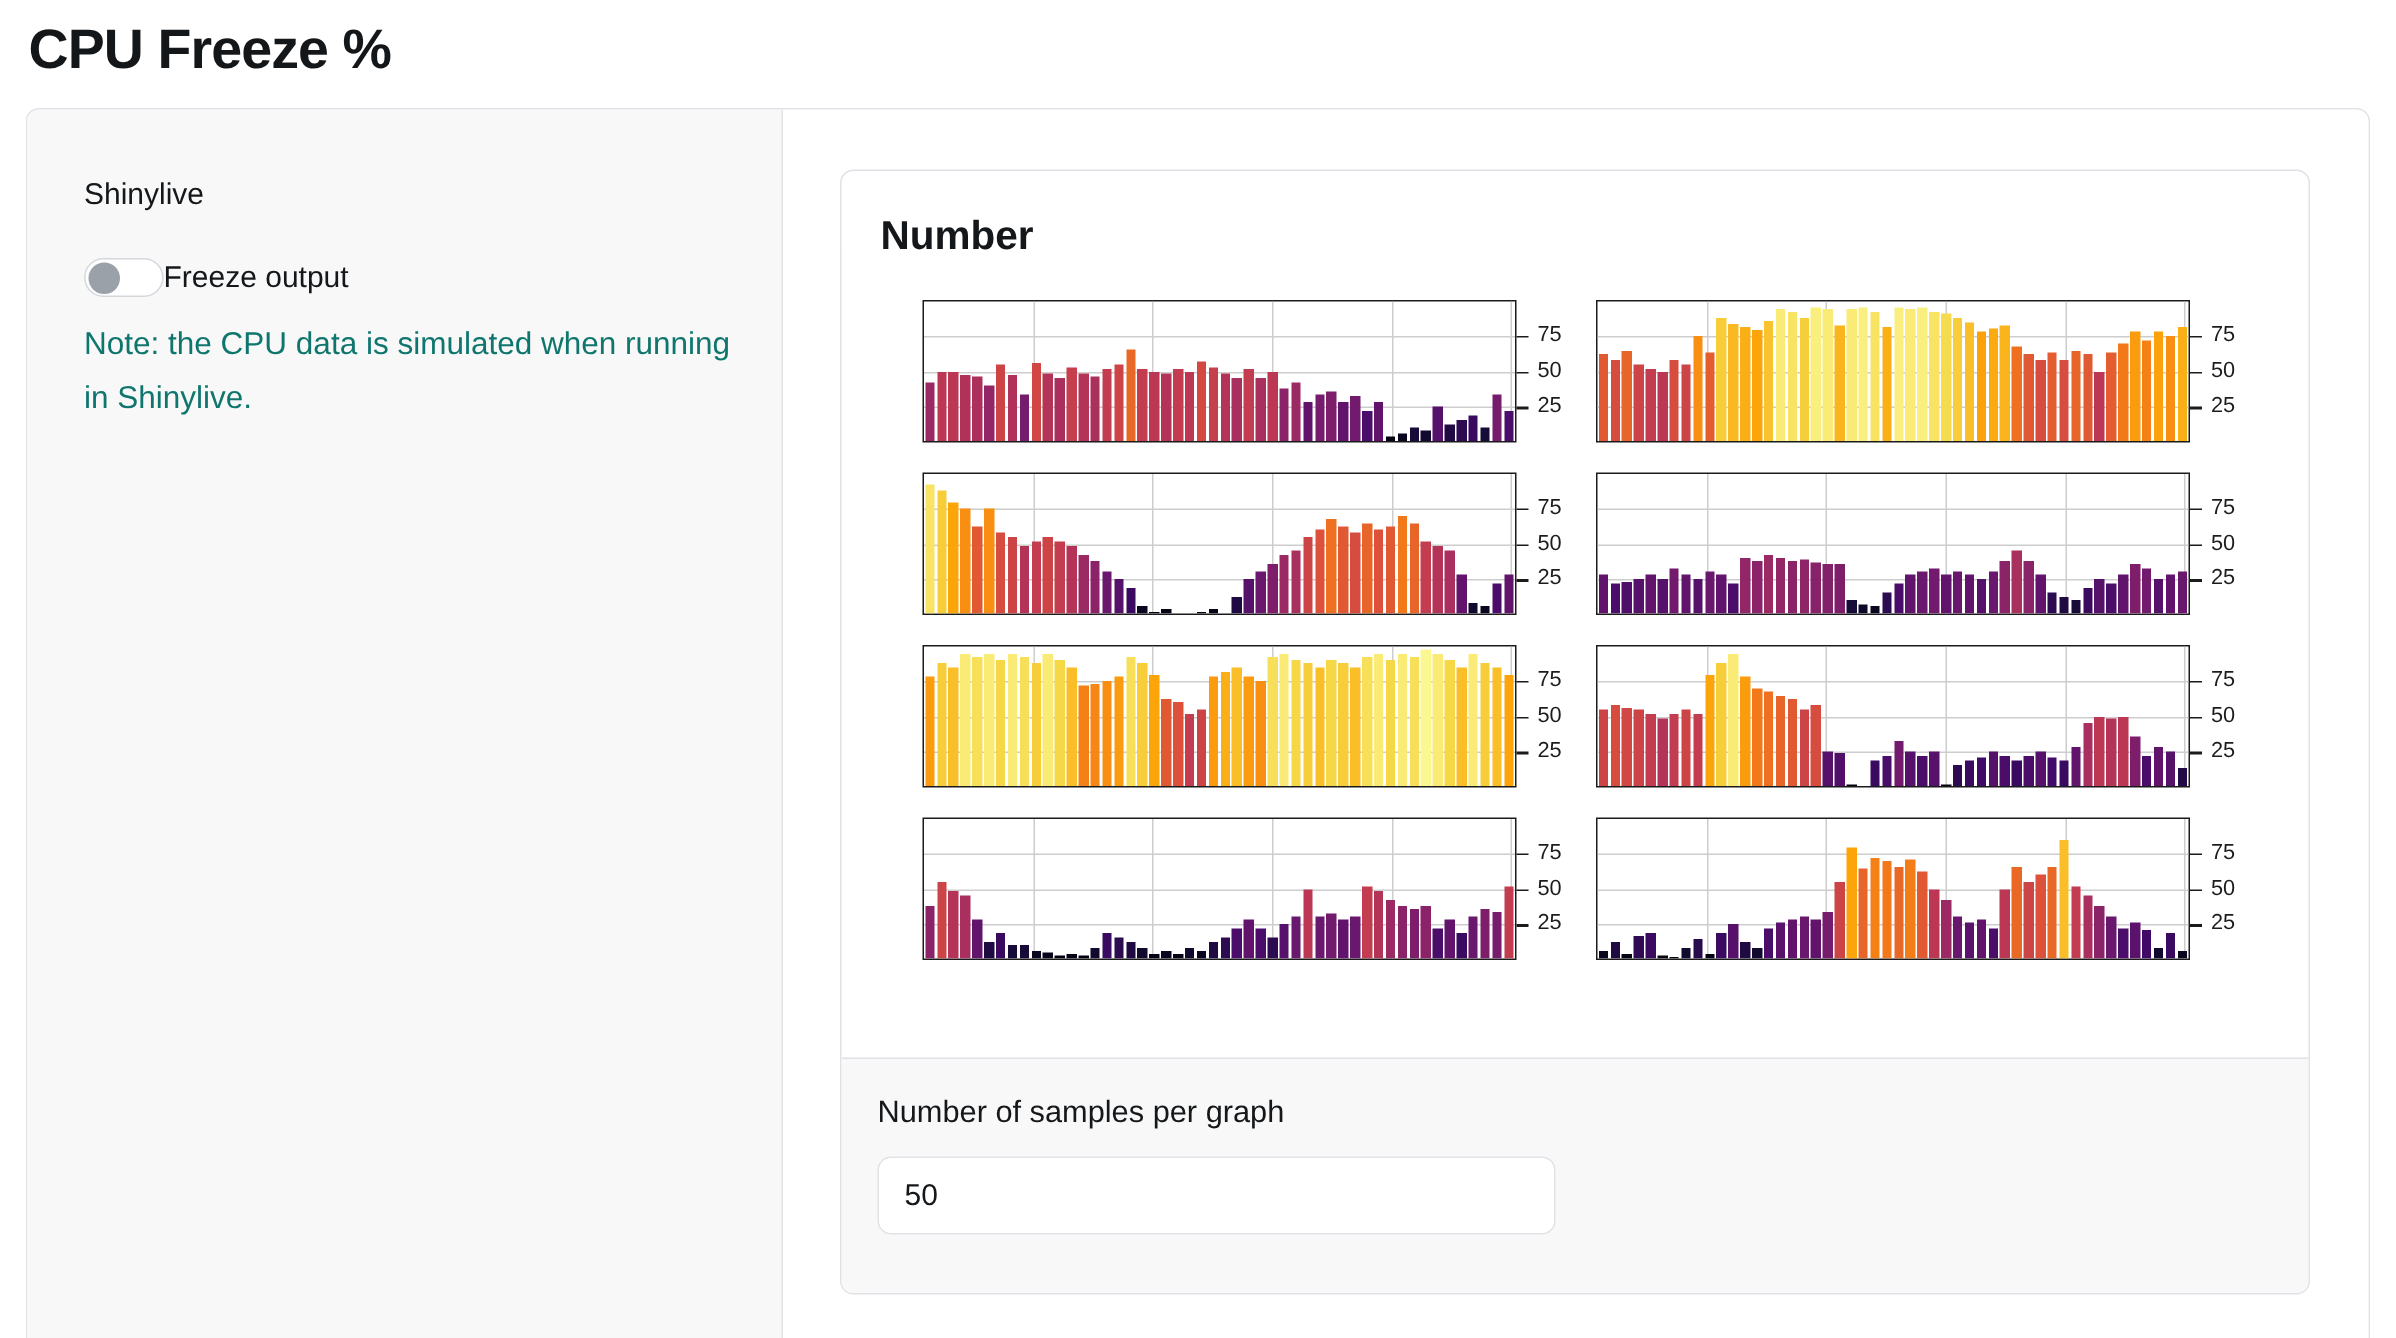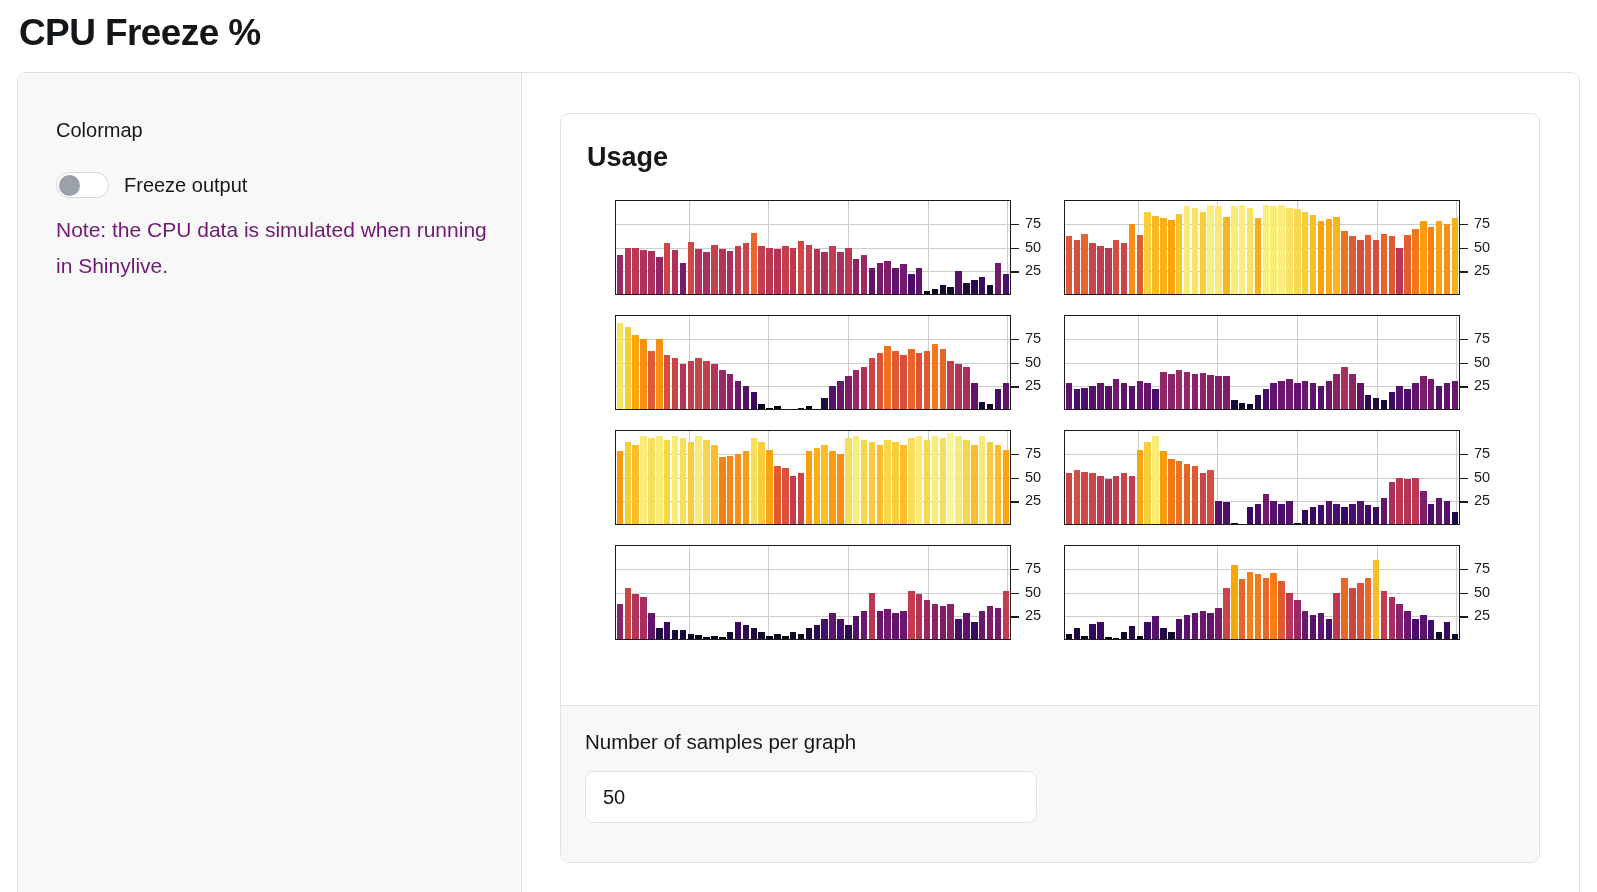--- a/index.html
+++ b/index.html
@@ -25,31 +25,31 @@
   .select {
     margin-top:14px; width:430px; height:53px; background:#fff;
     border:1px solid #c9ced6; border-radius:9px; display:flex; align-items:center;
     justify-content:space-between; padding:0 18px; font-size:20px; color:#15181b; cursor:pointer;
   }
   .btn {
     margin-top:30px; display:inline-block; height:47px; padding:0 19px;
     font-size:19.5px; font-family:inherit; color:#15181b; background:#e6e9ed;
     border:none; border-radius:9px; cursor:pointer;
   }
-  .toggle-row { margin-top:30px; display:flex; align-items:center; gap:15px; }
+  .toggle-row { margin-top:30px; display:flex; align-items:center; }
   .switch {
     width:53px; height:26px; background:#fff; border:1px solid #d4d8dd;
     border-radius:13px; position:relative; cursor:pointer; flex:none;
   }
   .knob {
     position:absolute; left:2px; top:1.5px; width:21px; height:21px;
     border-radius:50%; background:#9aa1a8;
   }
   .toggle-label { font-size:20px; }
-  .note { margin:14px 0 12px 0; font-size:21px; line-height:1.72; width:432px; color:#701a75; }
+  .note { margin:14px 0 12px 0; font-size:21px; line-height:1.72; width:432px; color:#0f766e; }
 
   .main { flex:1; position:relative; background:#fff; }
   .card {
     position:absolute; left:38px; top:40px; width:980px; height:750px;
     background:#fff; border:1px solid #dee2e6; border-radius:9px;
     display:flex; flex-direction:column; overflow:hidden;
   }
   .card-body { flex:1; padding:24px 24px 0 24px; }
   .card-title { margin:4px 0 0 2px; font-size:27px; font-weight:600; color:#15181b; }
   .charts-grid {
@@ -84,38 +84,38 @@
   .chevron { flex:none; }
 </style>
 </head>
 <body>
 
 <h1 class="page-title">CPU Freeze %</h1>
 
 <div class="layout">
 
   <aside class="sidebar">
-    <div class="form-label">Colormap</div>
+    <div class="form-label">Shinylive</div>
 
 
 
     <div class="toggle-row">
       <div class="switch">
         <div class="knob"></div>
       </div>
       <span class="toggle-label">Freeze output</span>
     </div>
 
     <p class="note">Note: the CPU data is simulated when running in Shinylive.</p>
   </aside>
 
   <main class="main">
     <section class="card">
       <div class="card-body">
-        <h2 class="card-title">Usage</h2>
+        <h2 class="card-title">Number</h2>
         <div class="charts-grid" id="charts-grid">
             <div class="chart">
               <div class="plot">
                 <div class="gridline-h" style="top: 75%;"></div>
                 <div class="gridline-h" style="top: 50%;"></div>
                 <div class="gridline-h" style="top: 25%;"></div>
                 <div class="gridline-v" style="left: 18.5%;"></div>
                 <div class="gridline-v" style="left: 38.7%;"></div>
                 <div class="gridline-v" style="left: 58.9%;"></div>
                 <div class="gridline-v" style="left: 79.1%;"></div>

